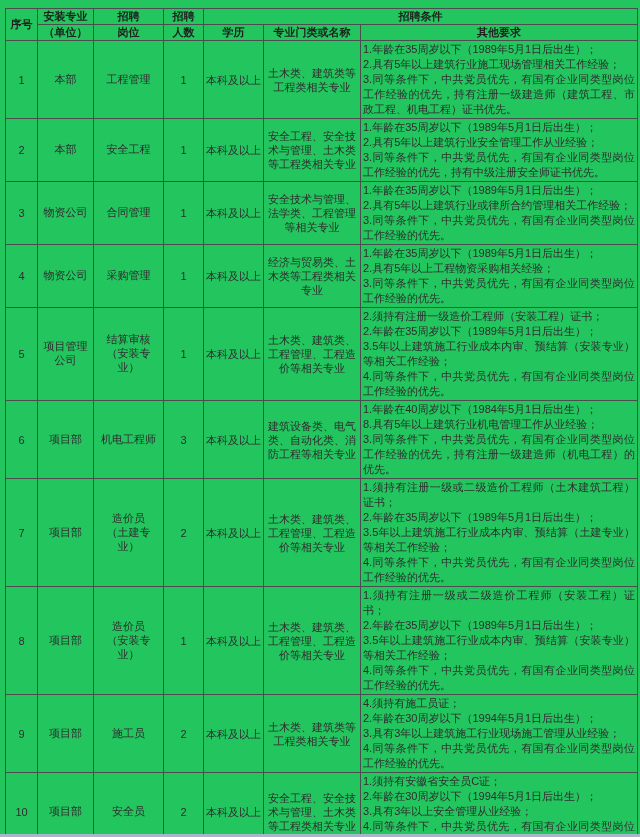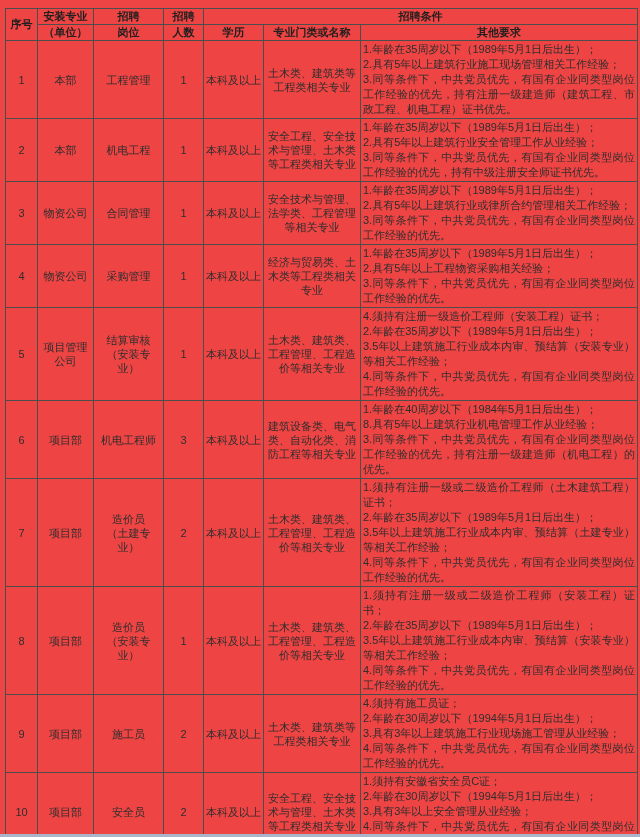--- a/index.html
+++ b/index.html
@@ -6,21 +6,21 @@
     margin: 0;
     padding: 0;
     background: #ffffff;
     font-family: "Liberation Sans", sans-serif;
     color: #2e2e2e;
   }
   .page {
     position: relative;
     width: 640px;
     height: 837px;
-    background: #ef4444;
+    background: #22c55e;
     overflow: hidden;
   }
   table.recruit {
     position: absolute;
     left: 5px;
     top: 8px;
     width: 632px;
     border-collapse: collapse;
     table-layout: fixed;
     border: 1px solid #4d4d4d;
@@ -41,20 +41,21 @@
     line-height: 15px;
     color: #1f1f1f;
     padding: 0 1px;
   }
   td.c {
     text-align: center;
     line-height: 14px;
   }
   td.pre {
     white-space: pre-line;
+    font-family: Liberation Mono, monospace;
   }
   td.cell-req {
     text-align: left;
     line-height: 15px;
     padding: 1px 3px;
     vertical-align: middle;
   }
   td.cell-req div {
     text-align: justify;
   }
@@ -108,21 +109,21 @@
           <td class="c">土木类、建筑类等工程类相关专业</td>
           <td class="cell-req">
             <div>1.年龄在35周岁以下（1989年5月1日后出生）；</div>
             <div>2.具有5年以上建筑行业施工现场管理相关工作经验；</div>
             <div>3.同等条件下，中共党员优先，有国有企业同类型岗位工作经验的优先，持有注册一级建造师（建筑工程、市政工程、机电工程）证书优先。</div>
           </td>
         </tr>
         <tr>
           <td class="c">2</td>
           <td class="c pre">本部</td>
-          <td class="c pre">机电工程</td>
+          <td class="c pre">安全工程</td>
           <td class="c">1</td>
           <td class="c">本科及以上</td>
           <td class="c">安全工程、安全技术与管理、土木类等工程类相关专业</td>
           <td class="cell-req">
             <div>1.年龄在35周岁以下（1989年5月1日后出生）；</div>
             <div>2.具有5年以上建筑行业安全管理工作从业经验；</div>
             <div>3.同等条件下，中共党员优先，有国有企业同类型岗位工作经验的优先，持有中级注册安全师证书优先。</div>
           </td>
         </tr>
         <tr>
@@ -154,21 +155,21 @@
         <tr>
           <td class="c">5</td>
           <td class="c pre">项目管理
 公司</td>
           <td class="c pre">结算审核
 （安装专业）</td>
           <td class="c">1</td>
           <td class="c">本科及以上</td>
           <td class="c">土木类、建筑类、工程管理、工程造价等相关专业</td>
           <td class="cell-req">
-            <div>4.须持有注册一级造价工程师（安装工程）证书；</div>
+            <div>2.须持有注册一级造价工程师（安装工程）证书；</div>
             <div>2.年龄在35周岁以下（1989年5月1日后出生）；</div>
             <div>3.5年以上建筑施工行业成本内审、预结算（安装专业）等相关工作经验；</div>
             <div>4.同等条件下，中共党员优先，有国有企业同类型岗位工作经验的优先。</div>
           </td>
         </tr>
         <tr>
           <td class="c">6</td>
           <td class="c pre">项目部</td>
           <td class="c pre">机电工程师</td>
           <td class="c">3</td>

